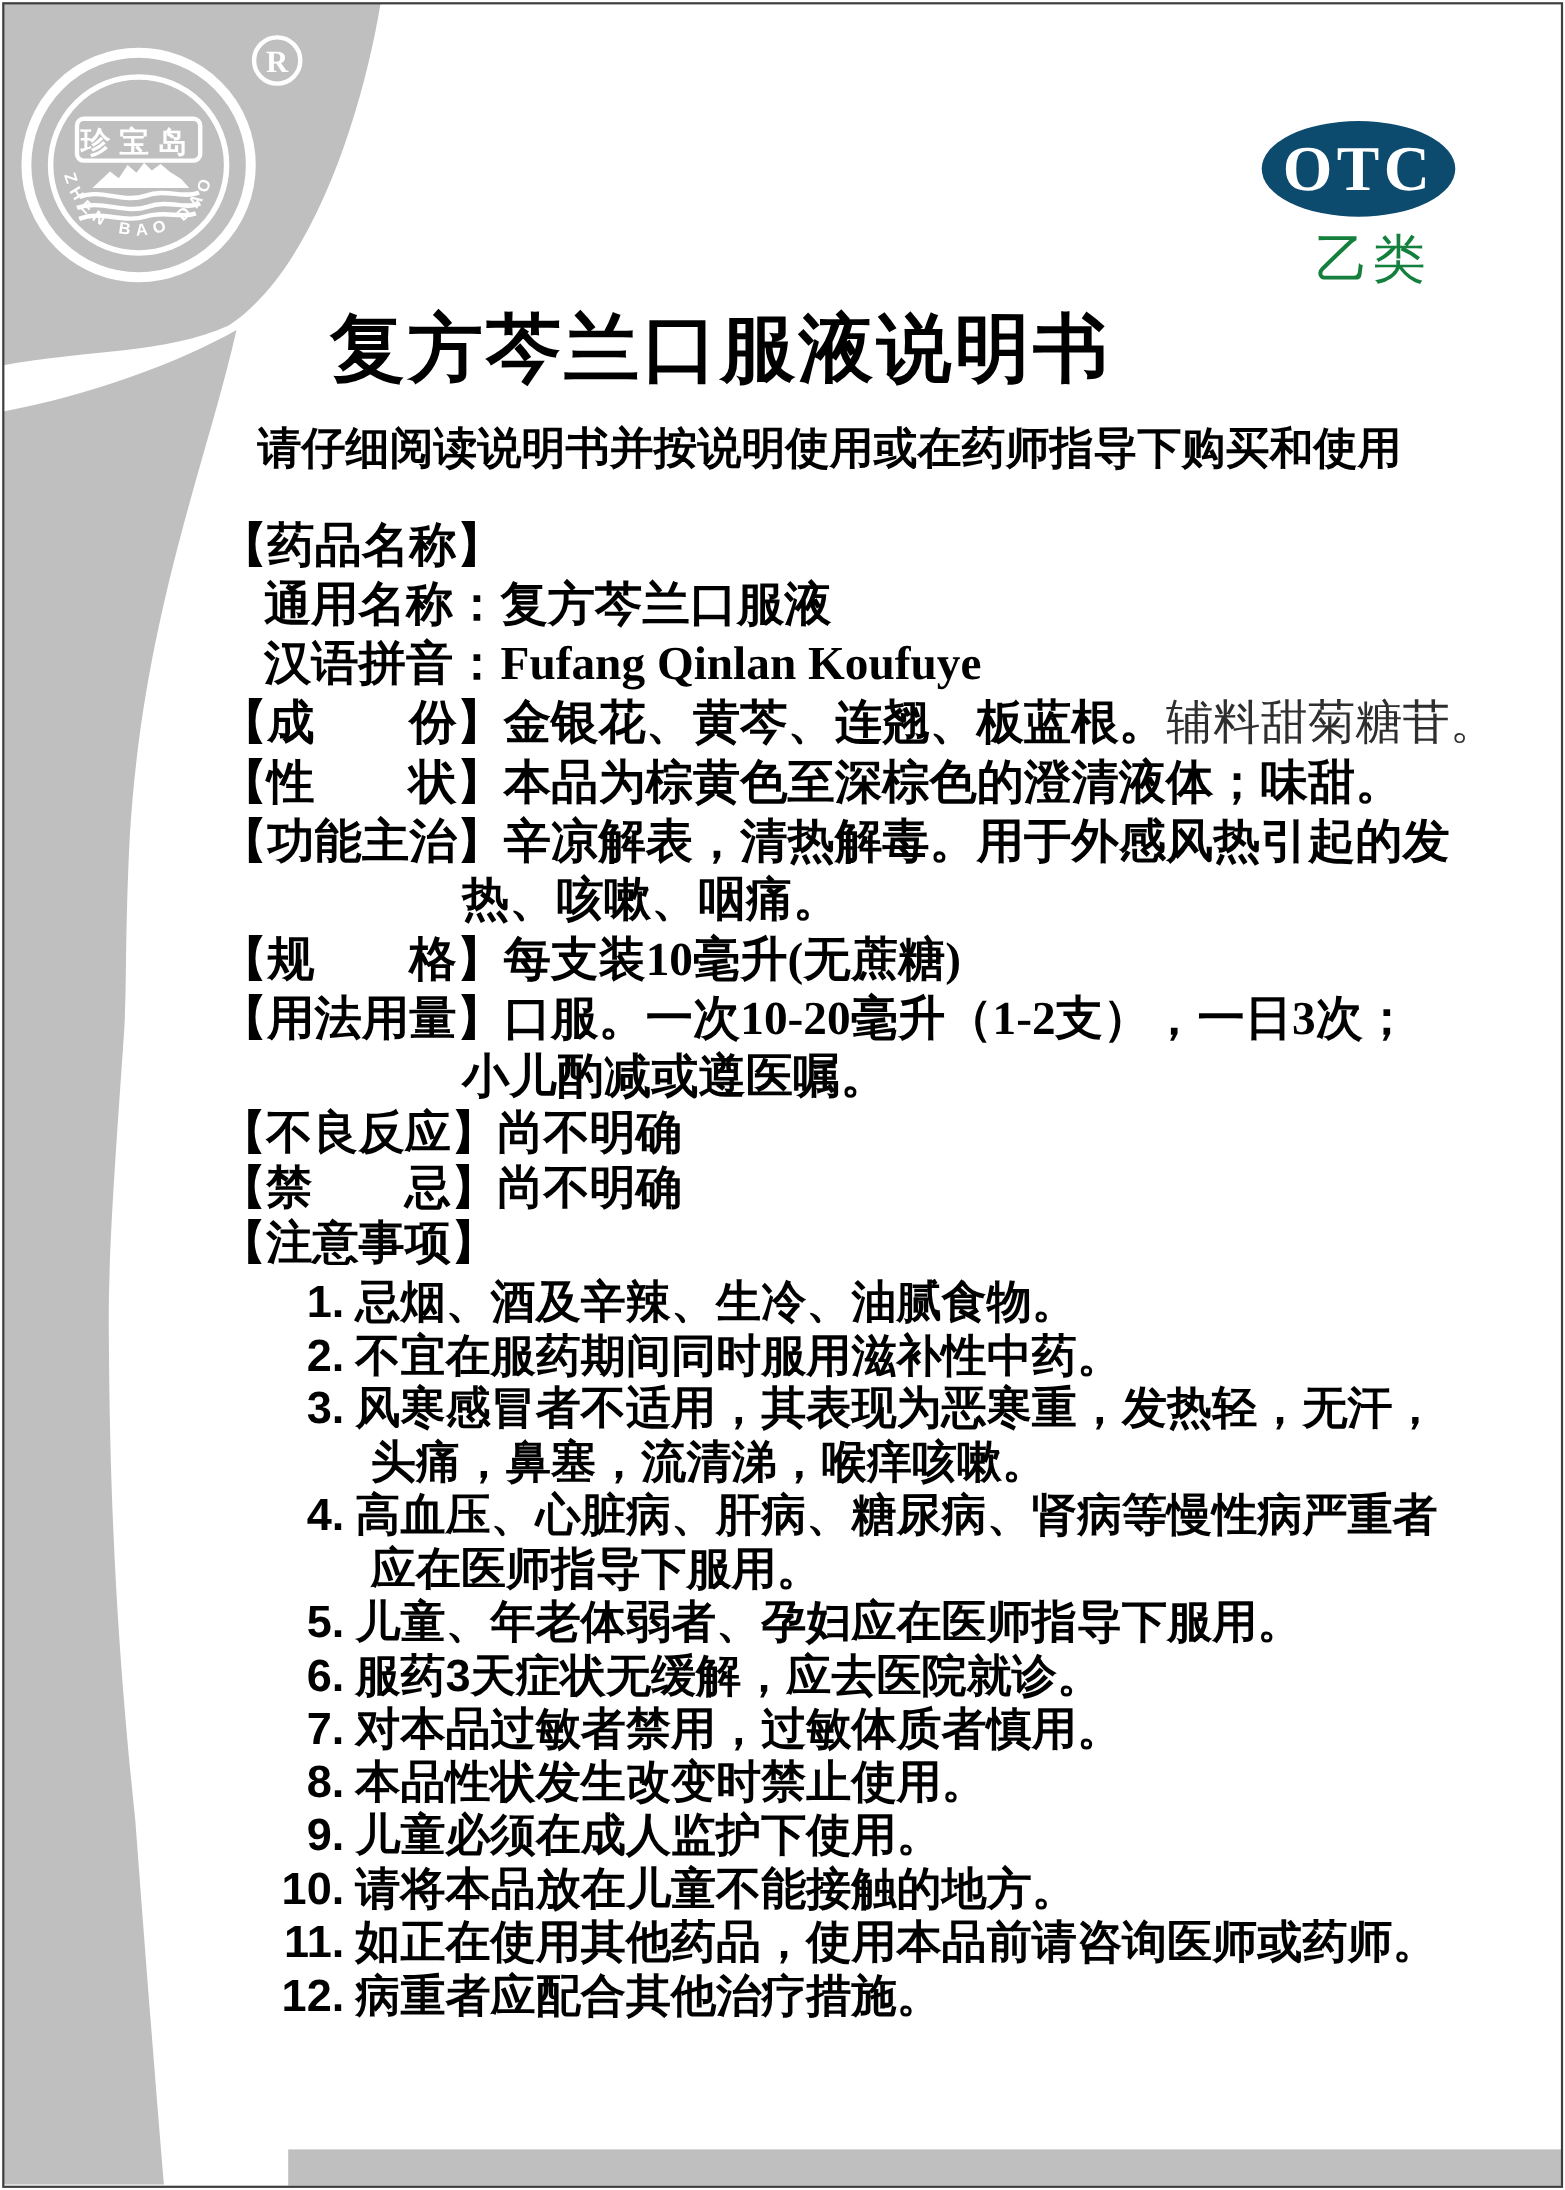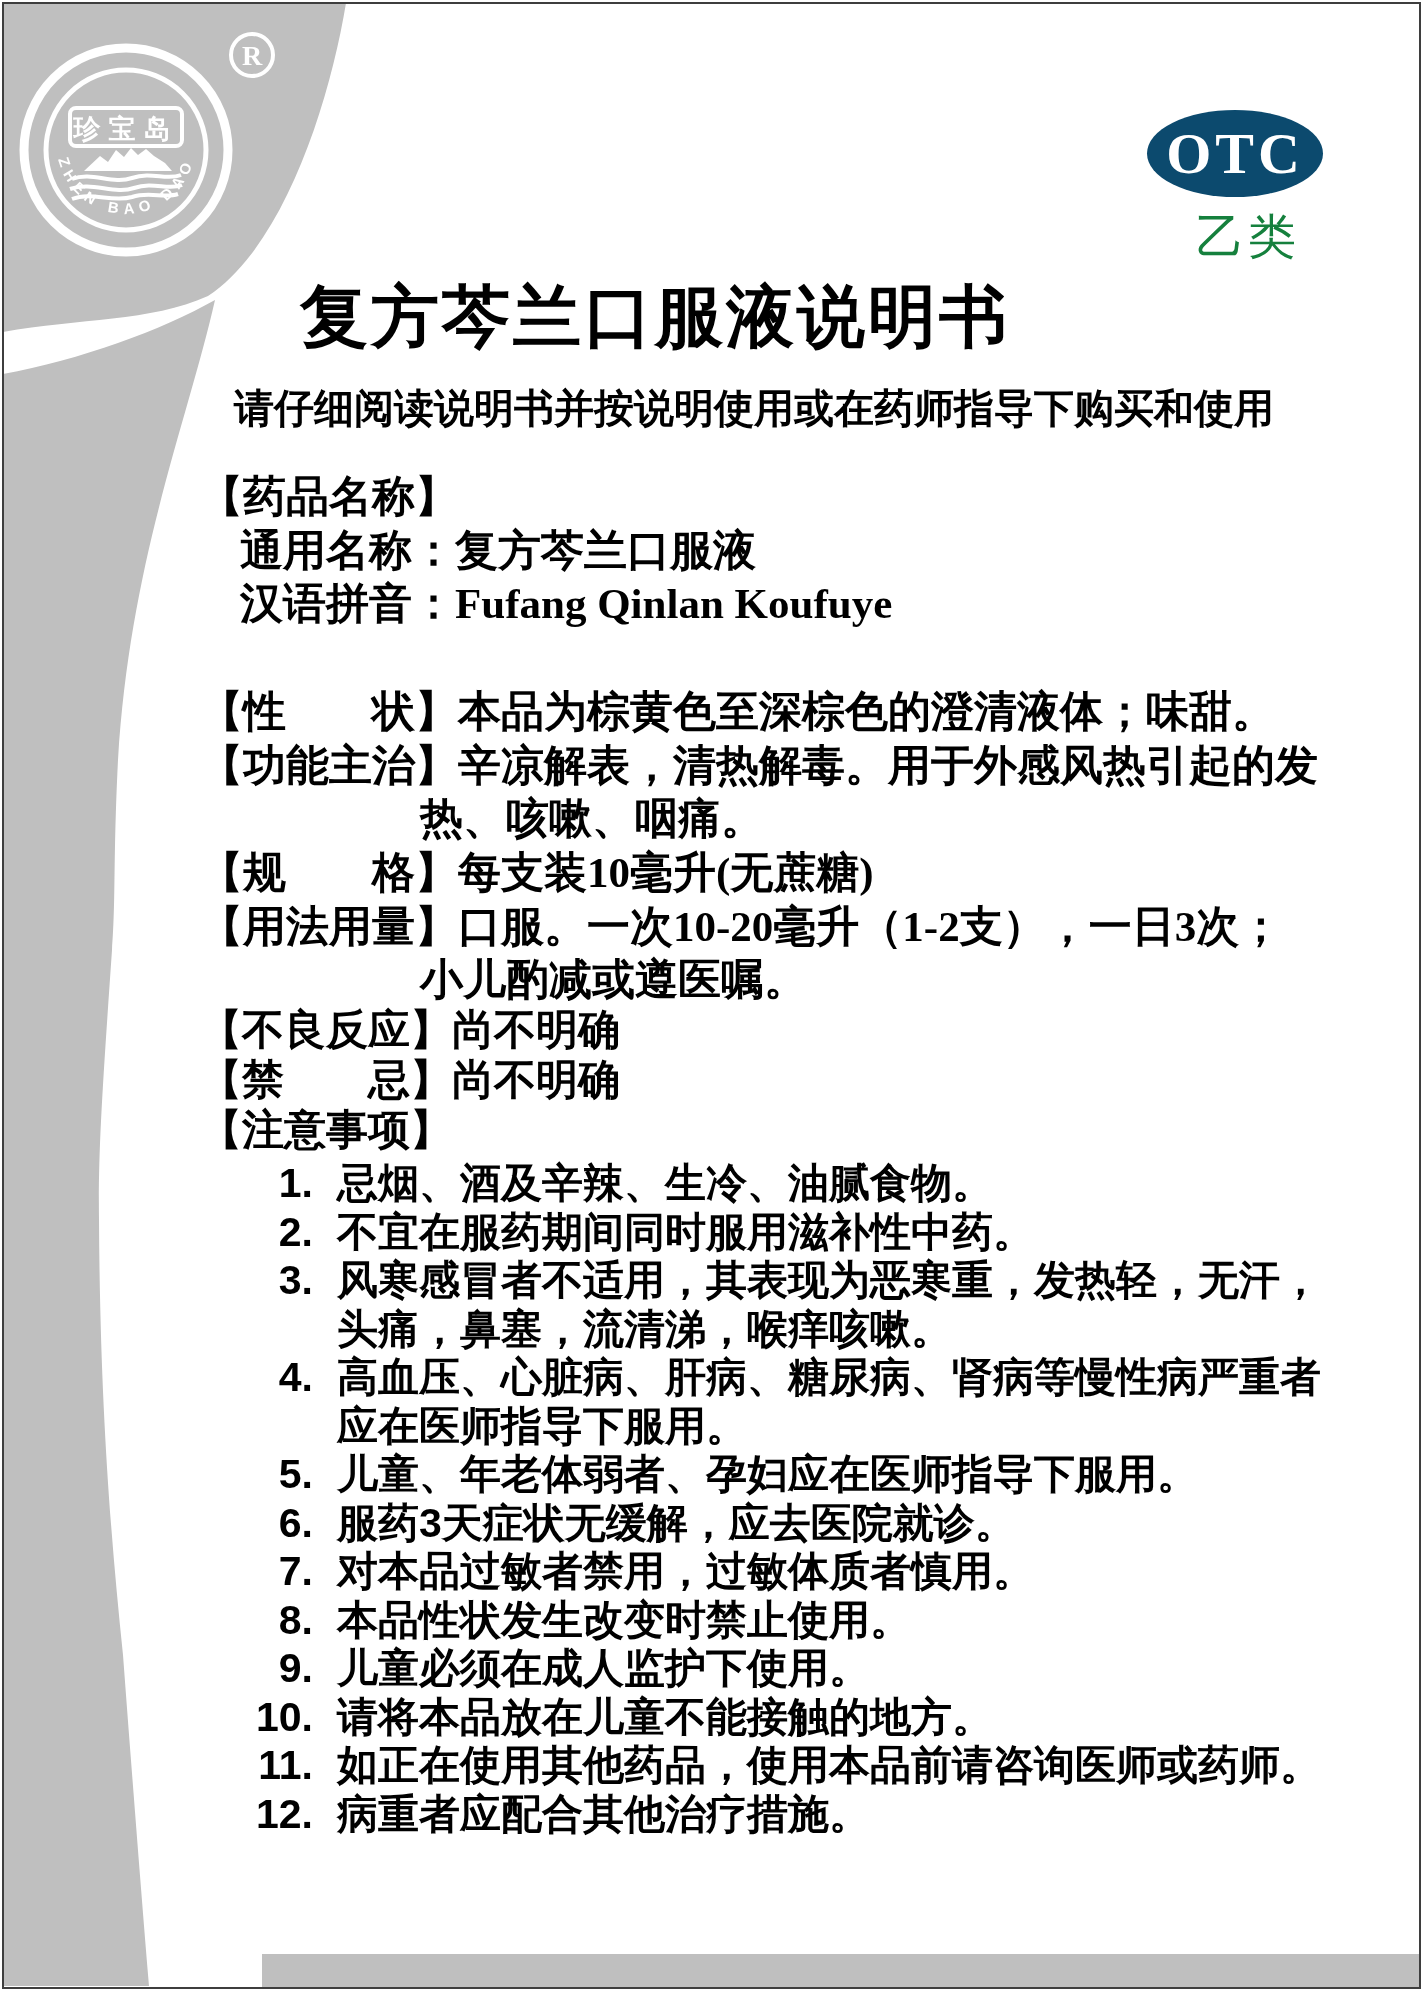--- a/index.html
+++ b/index.html
@@ -28,21 +28,21 @@
     font-weight:700;font-size:43px;line-height:44px;
   }
   .serif-line .aux{font-weight:400;color:#2e2e2e;}
   .indent1{left:240px;}
   .indent2{left:420px;}
 
   .sans-line{left:200px;font-weight:700;font-size:42px;line-height:44px;}
 
   .item{left:200px;font-weight:700;font-size:41px;line-height:44px;}
   .item .num{display:inline-block;width:113px;text-align:right;}
-  .item .itxt{margin-left:24px;}
+  .item .itxt{margin-left:10px;}
   .item-cont{left:337px;font-weight:700;font-size:41px;line-height:44px;}
 
   .otc-badge{
     position:absolute;left:1147px;top:110px;width:176px;height:87px;
     background:#0c4a6e;border-radius:50%;z-index:2;
     display:flex;align-items:center;justify-content:center;
   }
   .otc-badge span{
     font-family:"Liberation Serif","DejaVu Serif",serif;font-weight:900;
     font-size:58px;color:#fff;letter-spacing:4px;
@@ -98,20 +98,21 @@
   </div>
   <div class="otc-class txt">乙类</div>
 
   <div class="txt doc-title">复方芩兰口服液说明书</div>
   <div class="txt doc-subtitle">请仔细阅读说明书并按说明使用或在药师指导下购买和使用</div>
 
   <div class="txt serif-line" style="top:475px">【药品名称】</div>
   <div class="txt serif-line indent1" style="top:529px">通用名称：复方芩兰口服液</div>
   <div class="txt serif-line indent1" style="top:582px">汉语拼音：Fufang Qinlan Koufuye</div>
 
+  <div class="txt serif-line" style="top:636px"><span>【成　　份】</span><span>金银花、黄芩、连翘、板蓝根。</span><span class="aux">辅料甜菊糖苷。</span></div>
 
   <div class="txt serif-line" style="top:690px"><span>【性　　状】</span><span>本品为棕黄色至深棕色的澄清液体；味甜。</span></div>
 
   <div class="txt serif-line" style="top:744px"><span>【功能主治】</span><span>辛凉解表，清热解毒。用于外感风热引起的发</span></div>
   <div class="txt serif-line indent2" style="top:797px">热、咳嗽、咽痛。</div>
 
   <div class="txt serif-line" style="top:851px"><span>【规　　格】</span><span>每支装10毫升(无蔗糖)</span></div>
 
   <div class="txt serif-line" style="top:905px"><span>【用法用量】</span><span>口服。一次10-20毫升（1-2支），一日3次；</span></div>
   <div class="txt serif-line indent2" style="top:958px">小儿酌减或遵医嘱。</div>

